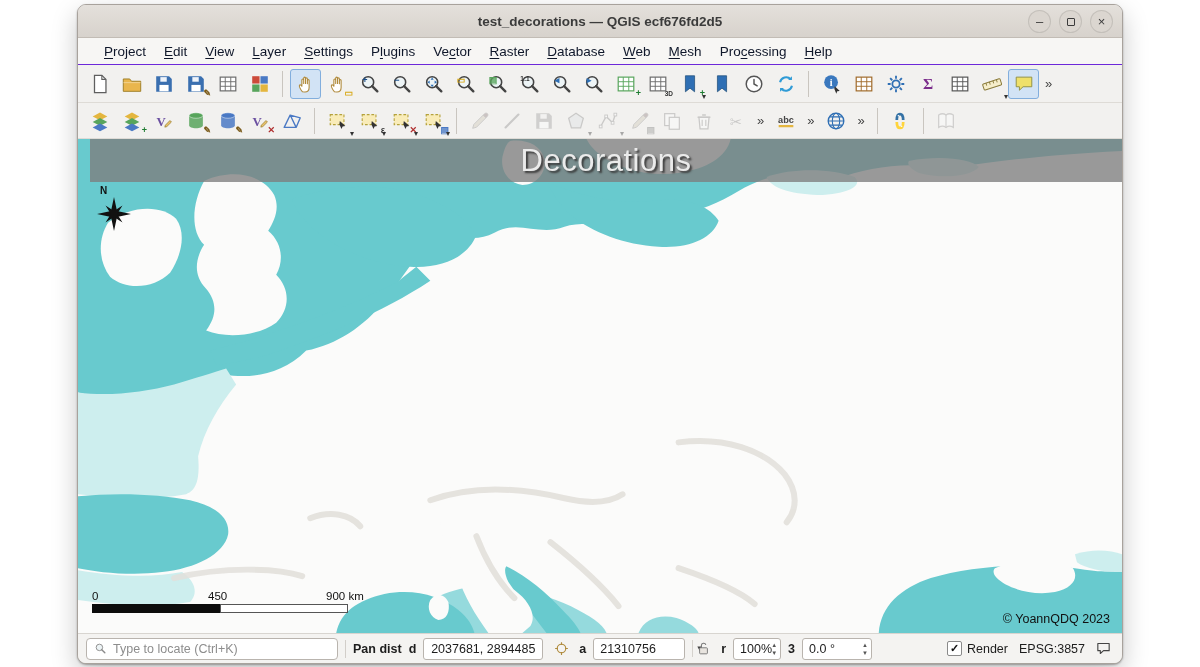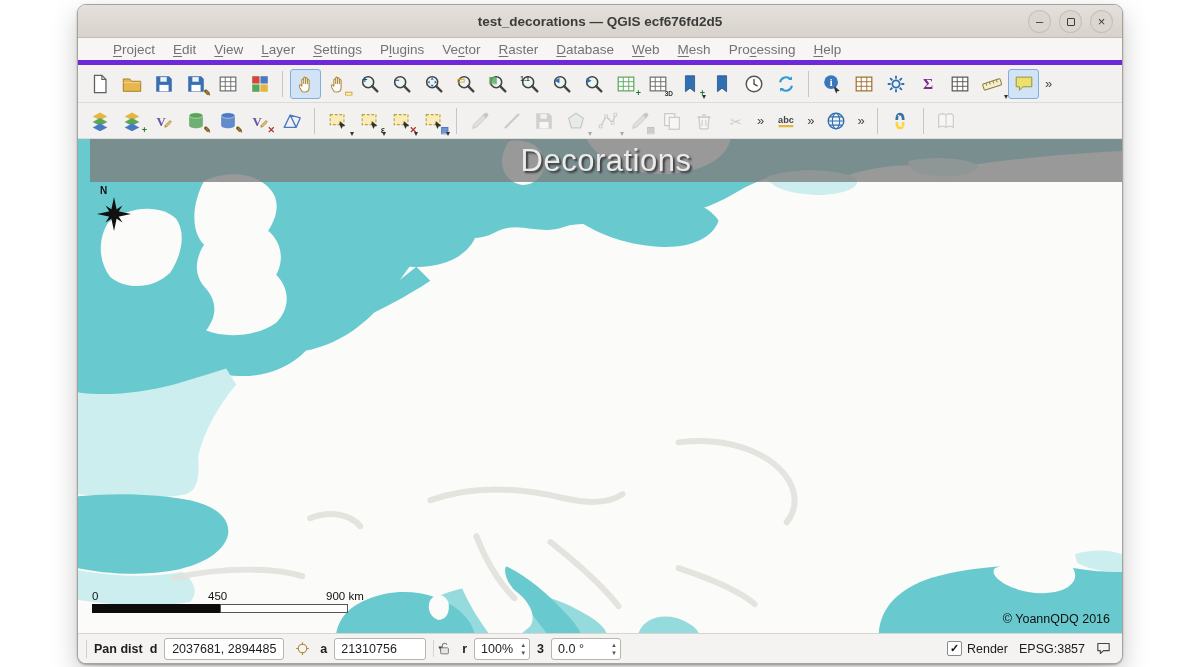--- a/index.html
+++ b/index.html
@@ -13,22 +13,22 @@
   
   .titlebar { flex:0 0 33px; background:linear-gradient(#e4e0db,#d7d2cc); border-bottom:1px solid #c2bcb5;
     display:flex; align-items:center; justify-content:center; position:relative; }
   .title { font-weight:bold; font-size:13.5px; color:#3b3b3b; }
   .winbtns { position:absolute; right:9px; top:5px; display:flex; gap:8px; }
   .wbtn { width:23px; height:23px; border-radius:50%; background:#dbd6d0; border:1px solid rgba(0,0,0,.10);
     display:flex; align-items:center; justify-content:center; font-size:13px; color:#3b3b3b; }
   .maxsq { width:8px; height:8px; border:1.4px solid #3b3b3b; border-radius:1px; display:block; }
 
   
-  .menubar { flex:0 0 27px; background:#f7f6f4; border-bottom:5px solid #6d28d9;
-    display:flex; align-items:center; padding-left:26px; font-size:13.5px; color:#737373; }
+  .menubar { flex:0 0 27px; background:#f7f6f4; border-bottom:1px solid #6d28d9;
+    display:flex; align-items:center; padding-left:17px; font-size:13.5px; color:#0f172a; }
   .menu-item { padding:3px 9px; border-radius:3px; }
   .mn { text-decoration:underline; text-underline-offset:2px; }
 
   
   .toolbar { display:flex; align-items:center; background:#f2f1ef; border-bottom:1px solid #dedbd6; padding:2px 6px; gap:1px; }
   #tb1 { flex:0 0 38px; } #tb2 { flex:0 0 36px; }
   .tbtn { width:31px; height:30px; border-radius:3px; position:relative; display:flex; align-items:center; justify-content:center; flex:0 0 auto; }
   .tbtn svg.ti { width:22px; height:22px; display:block; }
   .tbtn.active { background:#d2e3f5; border:1px solid #82aedd; }
   .tbtn.disabled { opacity:.38; filter:grayscale(.8); }
@@ -63,21 +63,21 @@
   .locator svg { width:13px; height:13px; color:#8a8a8a; flex:0 0 auto; }
   .locator input { border:none; outline:none; background:transparent; flex:1; font-size:12.5px; color:#333; font-family:"Liberation Sans", sans-serif; }
   .locator input::placeholder { color:#8d8d8d; }
   .vsep { width:1px; height:18px; background:#d2cec9; flex:0 0 auto; }
   .slabel { white-space:nowrap;font-weight:bold; }
   .field { height:22px; background:#fff; border:1px solid #b9b4ae; border-radius:3px;
     display:flex; align-items:center; padding:0 6px; white-space:nowrap; flex:0 0 auto; }
   .coord { width:120px; justify-content:center; }
   .scalebox { width:92px; justify-content:space-between; padding-right:2px;gap:36px; }
   .carrow { font-size:8px; color:#444; border-left:1px solid #d5d2cd; padding:4px 3px; }
-  .spin { position:relative; padding-right:16px; }
+  .spin { position:relative; padding-right:8px; }
   .spinArrows { position:absolute; right:3px; top:2px; display:flex; flex-direction:column; font-size:6px; line-height:1.35; color:#555; }
   .sbtn { width:22px; height:22px; display:flex; align-items:center; justify-content:center; flex:0 0 auto; }
   .sbtn svg { width:17px; height:17px; }
   .cbwrap { display:flex; align-items:center; gap:5px; margin-left:auto; flex:0 0 auto; }
   .cb { width:15px; height:15px; background:#fff; border:1px solid #8a8a8a; border-radius:2px;
     display:flex; align-items:center; justify-content:center; font-size:11px; font-weight:bold; color:#111; }
   .crs { display:flex; align-items:center; gap:4px; flex:0 0 auto; }
   svg.defs { position:absolute; width:0; height:0; }
 </style>
 </head>
@@ -647,24 +647,30 @@
     <div class="scalebar">
       <span class="lbl" style="left:0">0</span>
       <span class="lbl" style="left:116px">450</span>
       <span class="lbl" style="left:234px">900 km</span>
       <div class="bar">
         <div class="seg1"></div>
         <div class="seg2"></div>
       </div>
     </div>
 
-    <div class="copyright">© YoannQDQ 2016</div>
+    <div class="copyright">© YoannQDQ 2023</div>
   </div>
 
   <div class="statusbar">
+    <div class="locator">
+      <svg viewBox="0 0 24 24">
+          <use href="#s-mag"></use>
+        </svg>
+      <input placeholder="Type to locate (Ctrl+K)" style="">
+    </div>
     <div class="vsep"></div>
     <span class="slabel">Pan dist</span>
     <span class="slabel">d</span>
     <div class="field coord">
       <span>2037681, 2894485</span>
     </div>
     <div class="sbtn">
       <svg viewBox="0 0 24 24" style="color:#b08c3e">
           <use href="#s-target"></use>
         </svg>

